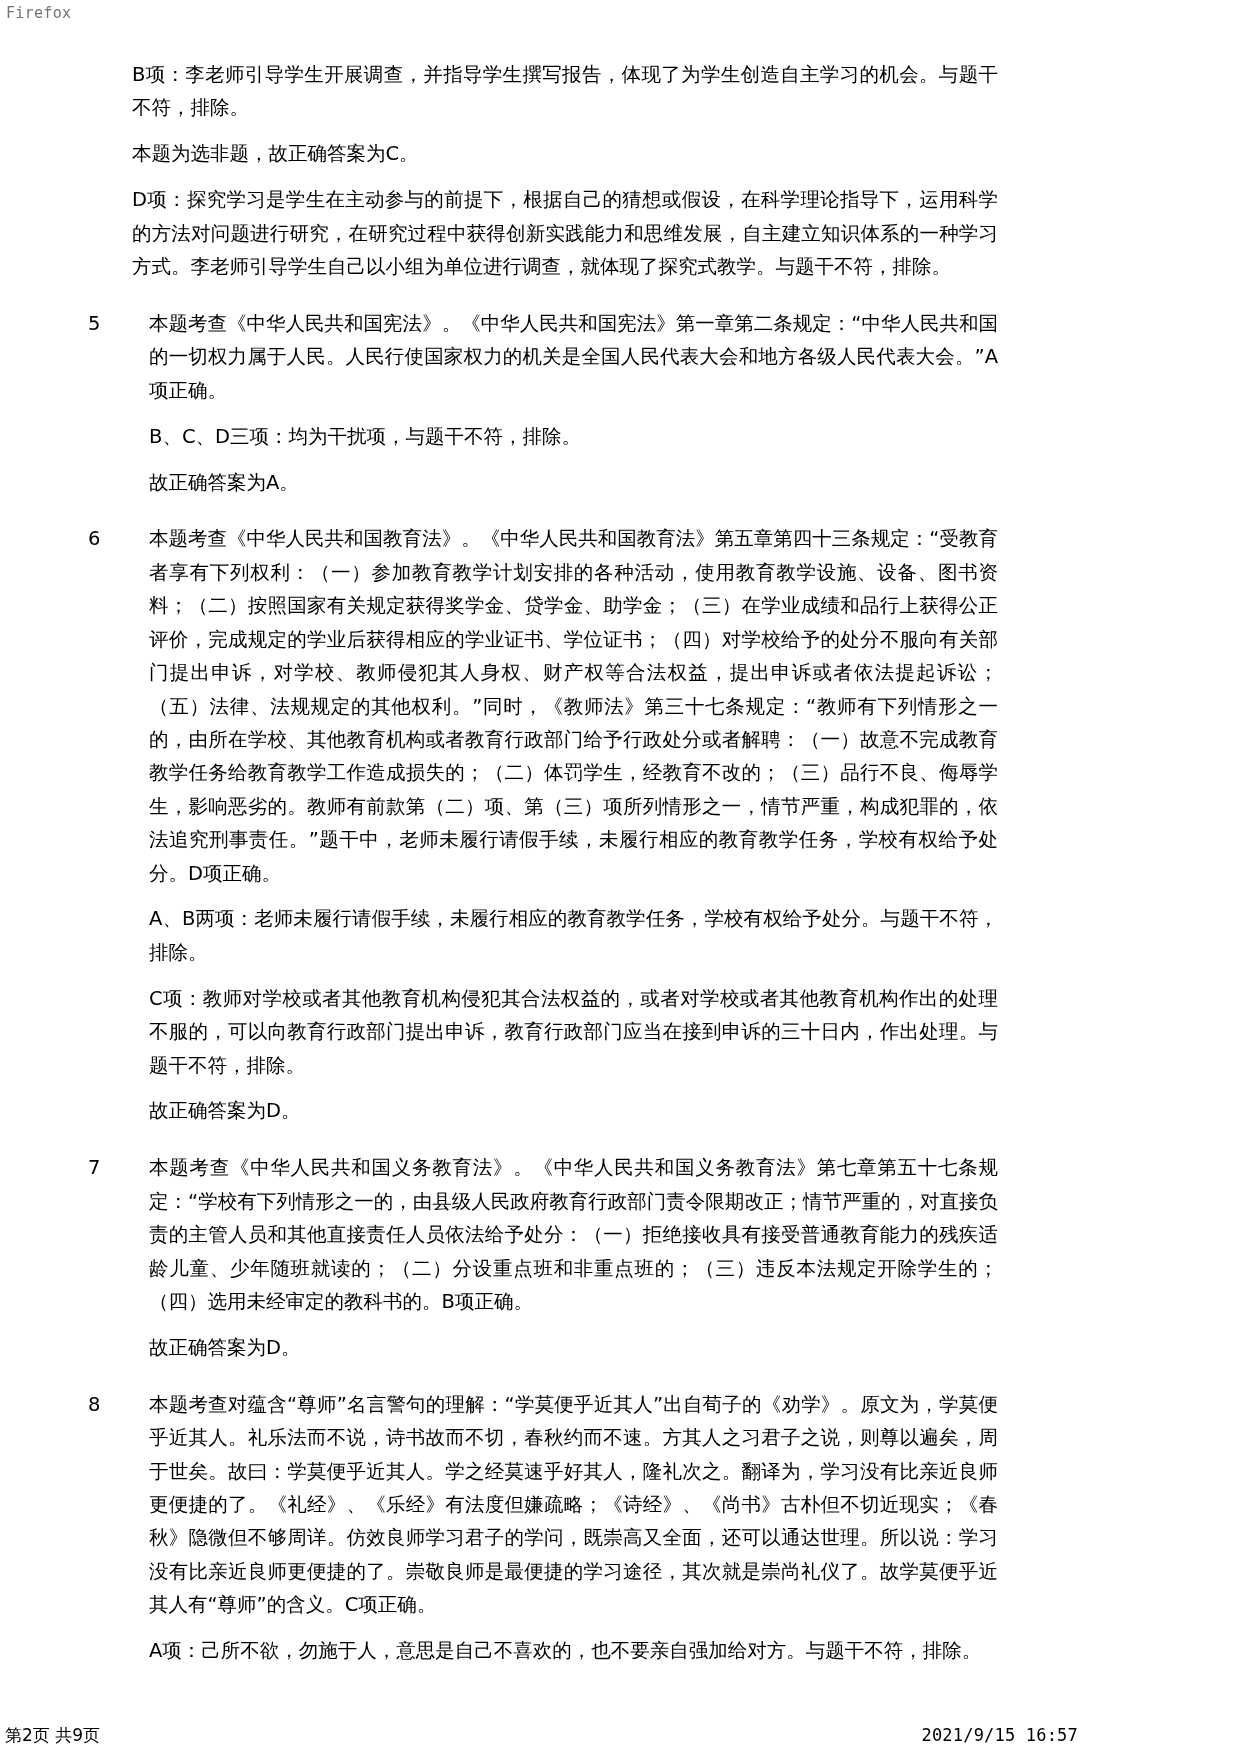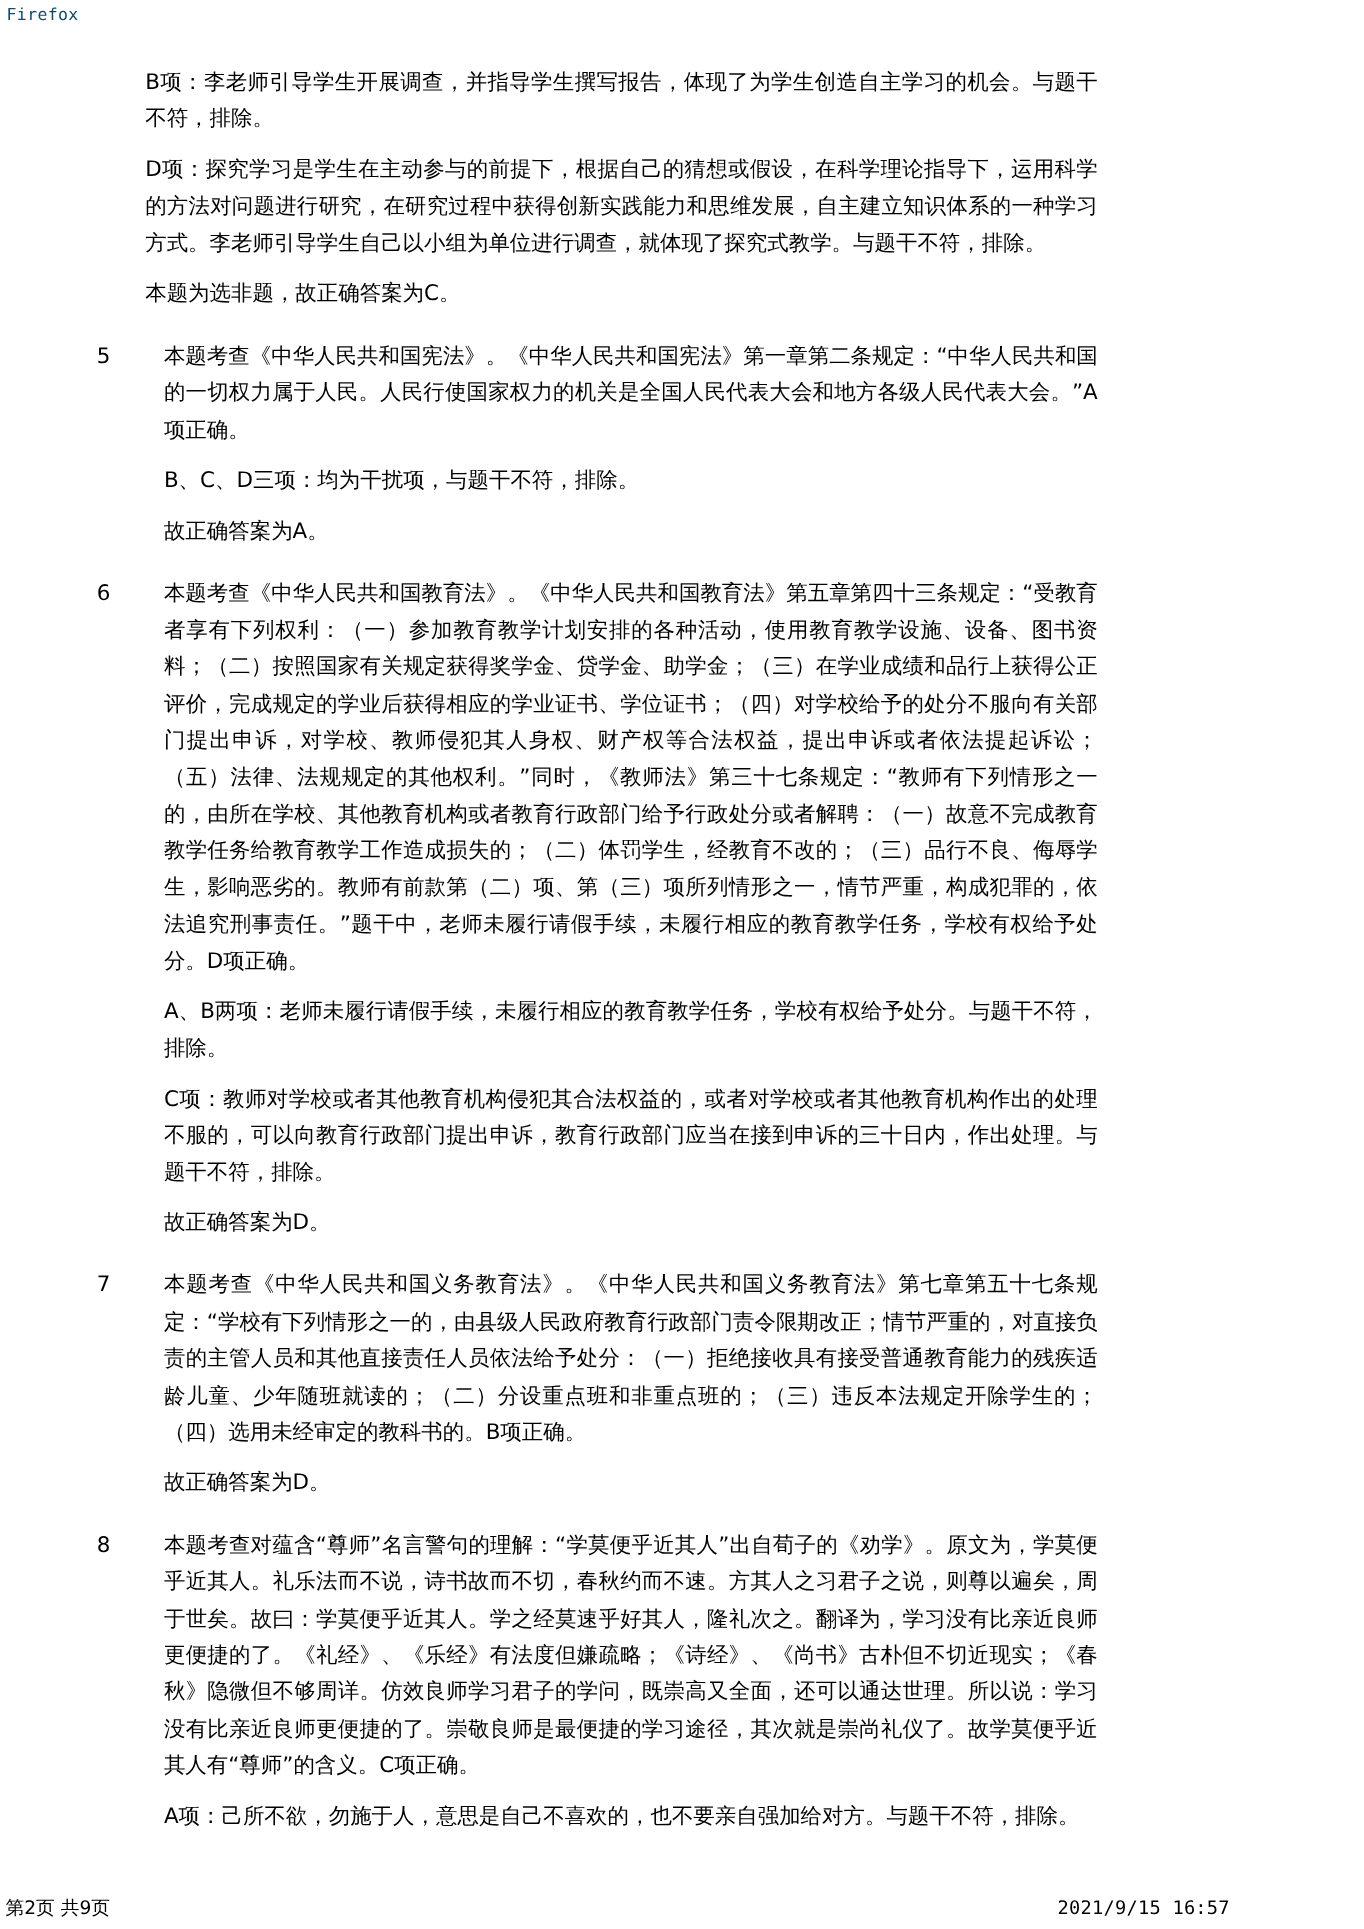--- a/index.html
+++ b/index.html
@@ -17,21 +17,21 @@
   }
 
   
   .browser-label {
     position: absolute;
     top: 4px;
     left: 6px;
     font-family: "DejaVu Sans Mono", "Liberation Mono", monospace;
     font-size: 15px;
     line-height: 18px;
-    color: #0c4a6e;
+    color: #737373;
     letter-spacing: 0.3px;
   }
 
   
   .page {
     position: absolute;
     top: 58px;
     left: 0;
     width: 1240px;
   }
@@ -83,21 +83,20 @@
     height: 11px;
   }
 
   
   .footer {
     position: absolute;
     left: 0;
     bottom: 8px;
     width: 1084px;
     height: 26px;
-    padding-left: 40px;
   }
   .footer-left {
     position: absolute;
     left: 5px;
     bottom: 0;
     font-size: 17px;
     line-height: 22px;
     font-family: "DejaVu Sans", "Liberation Sans", sans-serif;
   }
   .footer-right {
@@ -113,23 +112,23 @@
 </head>
 <body>
 
 <div class="browser-label">Firefox</div>
 
 <div class="page">
   <div class="content">
 
     <div class="para indent">B项：李老师引导学生开展调查，并指导学生撰写报告，体现了为学生创造自主学习的机会。与题干不符，排除。</div>
 
+    <div class="para indent">本题为选非题，故正确答案为C。</div>
+
     <div class="para indent">D项：探究学习是学生在主动参与的前提下，根据自己的猜想或假设，在科学理论指导下，运用科学的方法对问题进行研究，在研究过程中获得创新实践能力和思维发展，自主建立知识体系的一种学习方式。李老师引导学生自己以小组为单位进行调查，就体现了探究式教学。与题干不符，排除。</div>
-
-    <div class="para indent">本题为选非题，故正确答案为C。</div>
 
     <div class="block-gap"></div>
 
     <div class="item">
       <div class="item-number">5</div>
       <div class="item-body">
         <div class="para">本题考查《中华人民共和国宪法》。《中华人民共和国宪法》第一章第二条规定：“中华人民共和国的一切权力属于人民。人民行使国家权力的机关是全国人民代表大会和地方各级人民代表大会。”A项正确。</div>
         <div class="para">B、C、D三项：均为干扰项，与题干不符，排除。</div>
         <div class="para">故正确答案为A。</div>
       </div>

